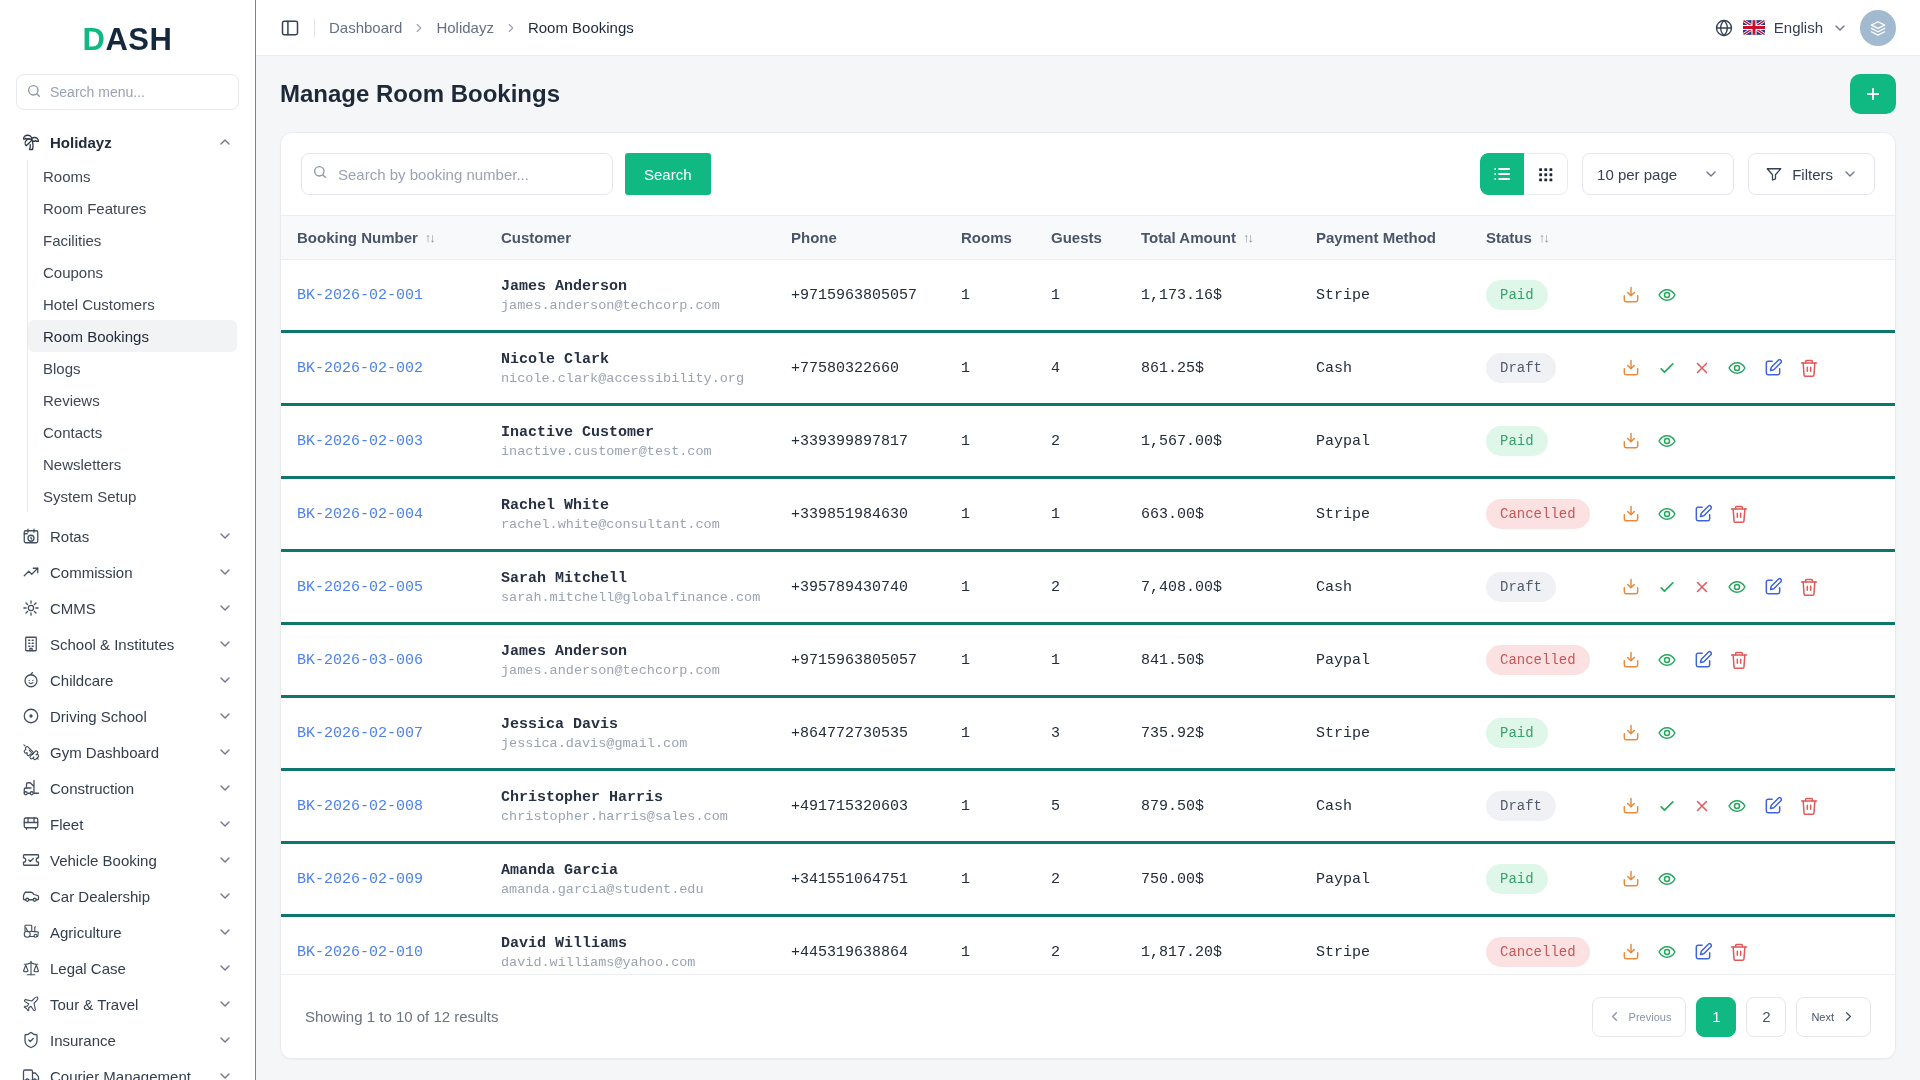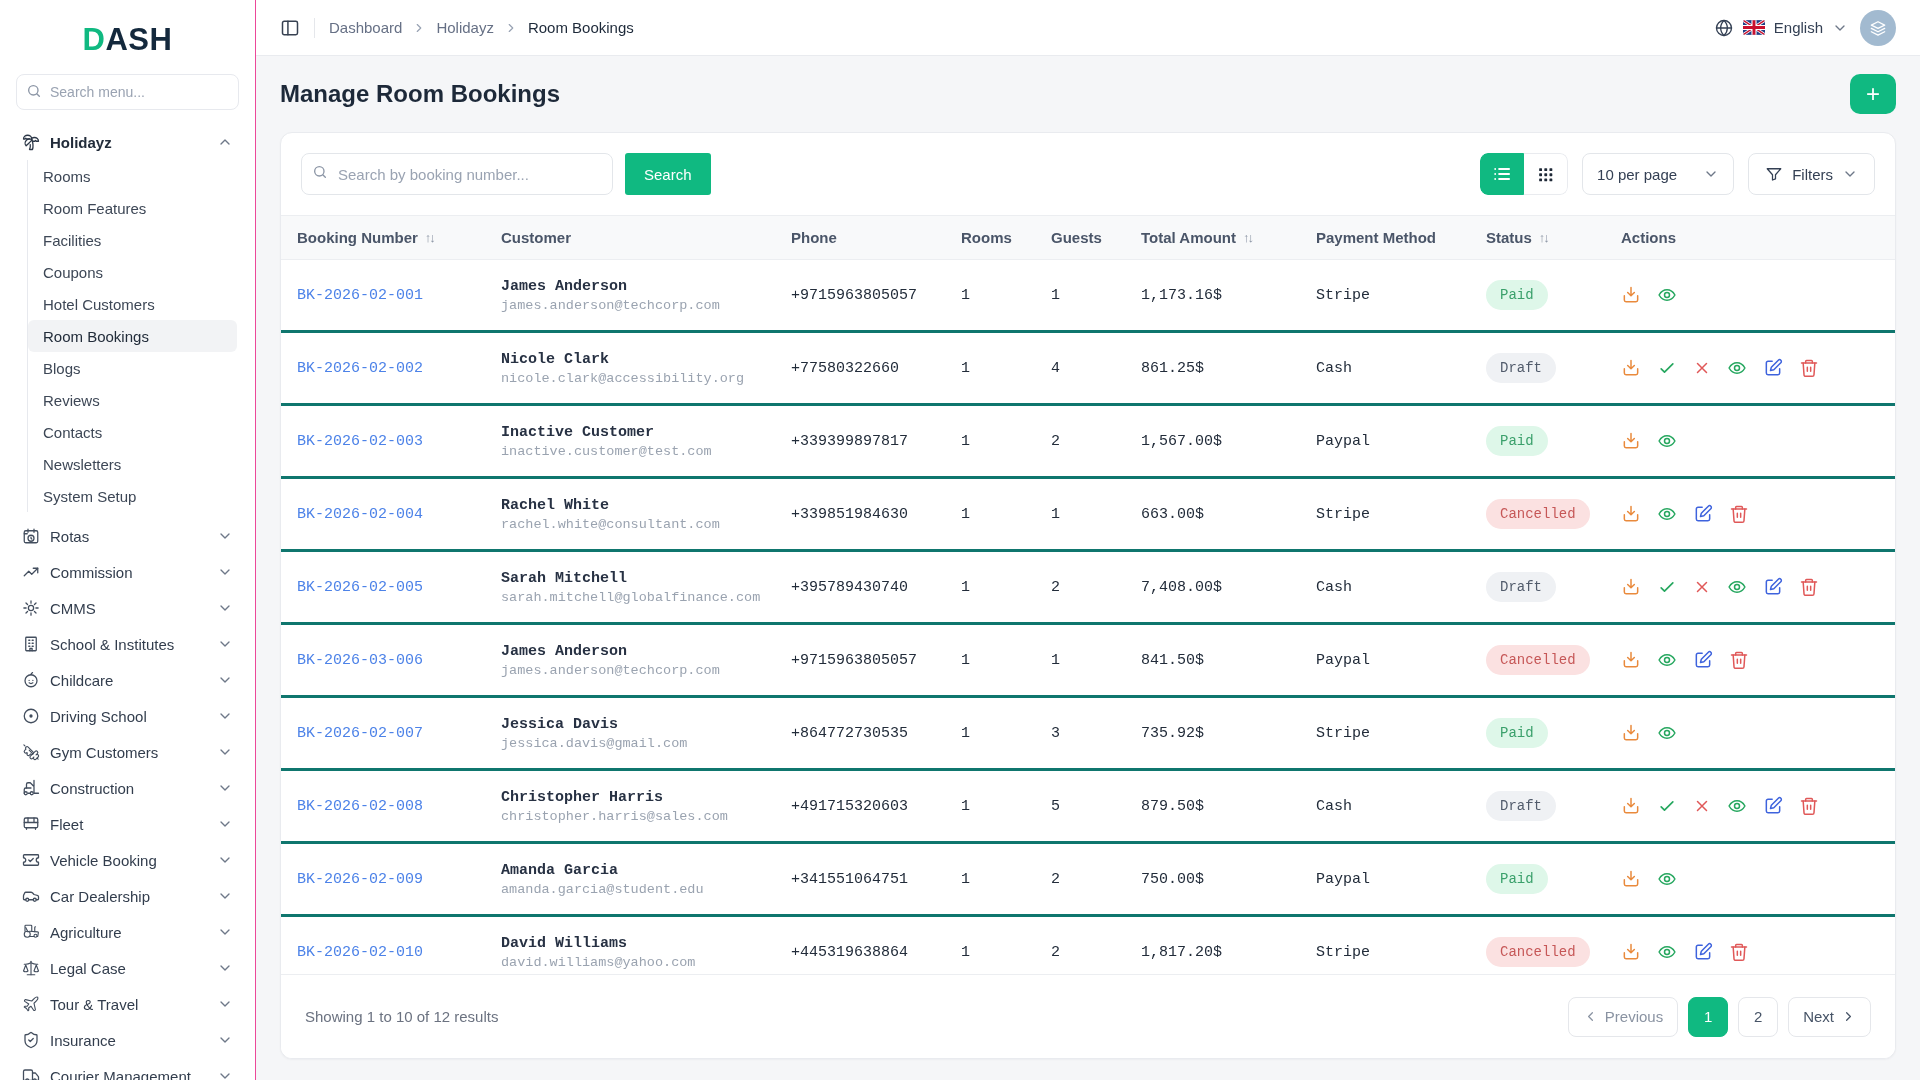--- a/index.html
+++ b/index.html
@@ -85,21 +85,21 @@
   .pill.draft { background:#eff1f4; color:var(--c-draft); }
   .pill.cancelled { background:#fbe1e1; color:var(--c-cancel); }
   .acts { gap:16px; }
   .act { display:flex; cursor:pointer; }
   .act.download { color:#e98a3c; } .act.check { color:#26a75f; } .act.x { color:#e05858; }
   .act.eye { color:#26a75f; } .act.edit { color:#3e63dd; } .act.trash { color:#e05858; }
 
   .tfoot { border-top:1px solid #eceef1; height:84px; display:flex; align-items:center; justify-content:space-between; padding:0 24px; background:#fff; }
   .showing { font-size:15px; color:#6b7280; }
   .pager { display:flex; align-items:center; gap:10px; }
-  .pg-btn { height:40px; padding:0 14px; border:1px solid #e5e7eb; border-radius:8px; background:#fff; font-size:15px; color:#8a93a2; display:flex; align-items:center; gap:7px; cursor:pointer; font-family:inherit; }
+  .pg-btn { height:40px; padding:0 14px; border:1px solid #e5e7eb; border-radius:8px; background:#fff; font-size:11px; color:#8a93a2; display:flex; align-items:center; gap:7px; cursor:pointer; font-family:inherit; }
   .pg-btn.next { color:#475467; }
   .pg-num { width:40px; height:40px; border-radius:8px; display:flex; align-items:center; justify-content:center; font-size:15px; cursor:pointer; border:1px solid #e5e7eb; background:#fff; color:#475467; }
   .pg-num.active { background:var(--accent); border-color:var(--accent); color:#fff; }
 </style>
 </head>
 <body>
 
 <div class="app">
 
   <aside class="sidebar">
@@ -232,21 +232,21 @@
           </li>
           <li>
             <span class="micon">
               <svg width="18" height="18" viewBox="0 0 24 24" fill="none" stroke="currentColor" stroke-width="1.5" stroke-linecap="round" stroke-linejoin="round">
                 <path d="m14.4 14.4-4.8-4.8"></path>
                 <path d="M18.7 21.5a2 2 0 1 1-2.9-2.8l-1.7 1.7a2 2 0 1 1-2.9-2.8l6.4-6.4a2 2 0 1 1 2.8 2.9l-1.7 1.7a2 2 0 1 1 2.8 2.9z"></path>
                 <path d="m21.5 21.5-1.4-1.4M3.9 3.9 2.5 2.5"></path>
                 <path d="M6.4 12.8a2 2 0 1 1-2.8-2.9l1.7-1.7a2 2 0 1 1 2.9-2.8l6.4 6.4a2 2 0 1 1-2.9 2.8l-1.7 1.7a2 2 0 1 1-2.8-2.9z"></path>
               </svg>
             </span>
-            <span class="mlabel">Gym Customers</span>
+            <span class="mlabel">Gym Dashboard</span>
             <span class="chev">
               <svg width="16" height="16" viewBox="0 0 24 24" fill="none" stroke="currentColor" stroke-width="2" stroke-linecap="round" stroke-linejoin="round">
                 <path d="m6 9 6 6 6-6"></path>
               </svg>
             </span>
           </li>
           <li>
             <span class="micon">
               <svg width="18" height="18" viewBox="0 0 24 24" fill="none" stroke="currentColor" stroke-width="1.7" stroke-linecap="round" stroke-linejoin="round">
                 <path d="M12 12H5a2 2 0 0 0-2 2v5"></path>
@@ -535,23 +535,20 @@
               <span>Total Amount</span>
               <span class="sort">↑↓</span>
             </div>
             <div class="hcell">
               <span>Payment Method</span>
             </div>
             <div class="hcell">
               <span>Status</span>
               <span class="sort">↑↓</span>
             </div>
-            <div class="hcell">
-              <span>Actions</span>
-            </div>
           </div>
         <div class="tbody" id="tbody">
             <div class="grid trow">
               <div>
                 <a class="bk-link">BK-2026-02-001</a>
               </div>
               <div>
                 <div class="cust">
                   <span class="cname">James Anderson</span>
                   <span class="cemail">james.anderson@techcorp.com</span>

